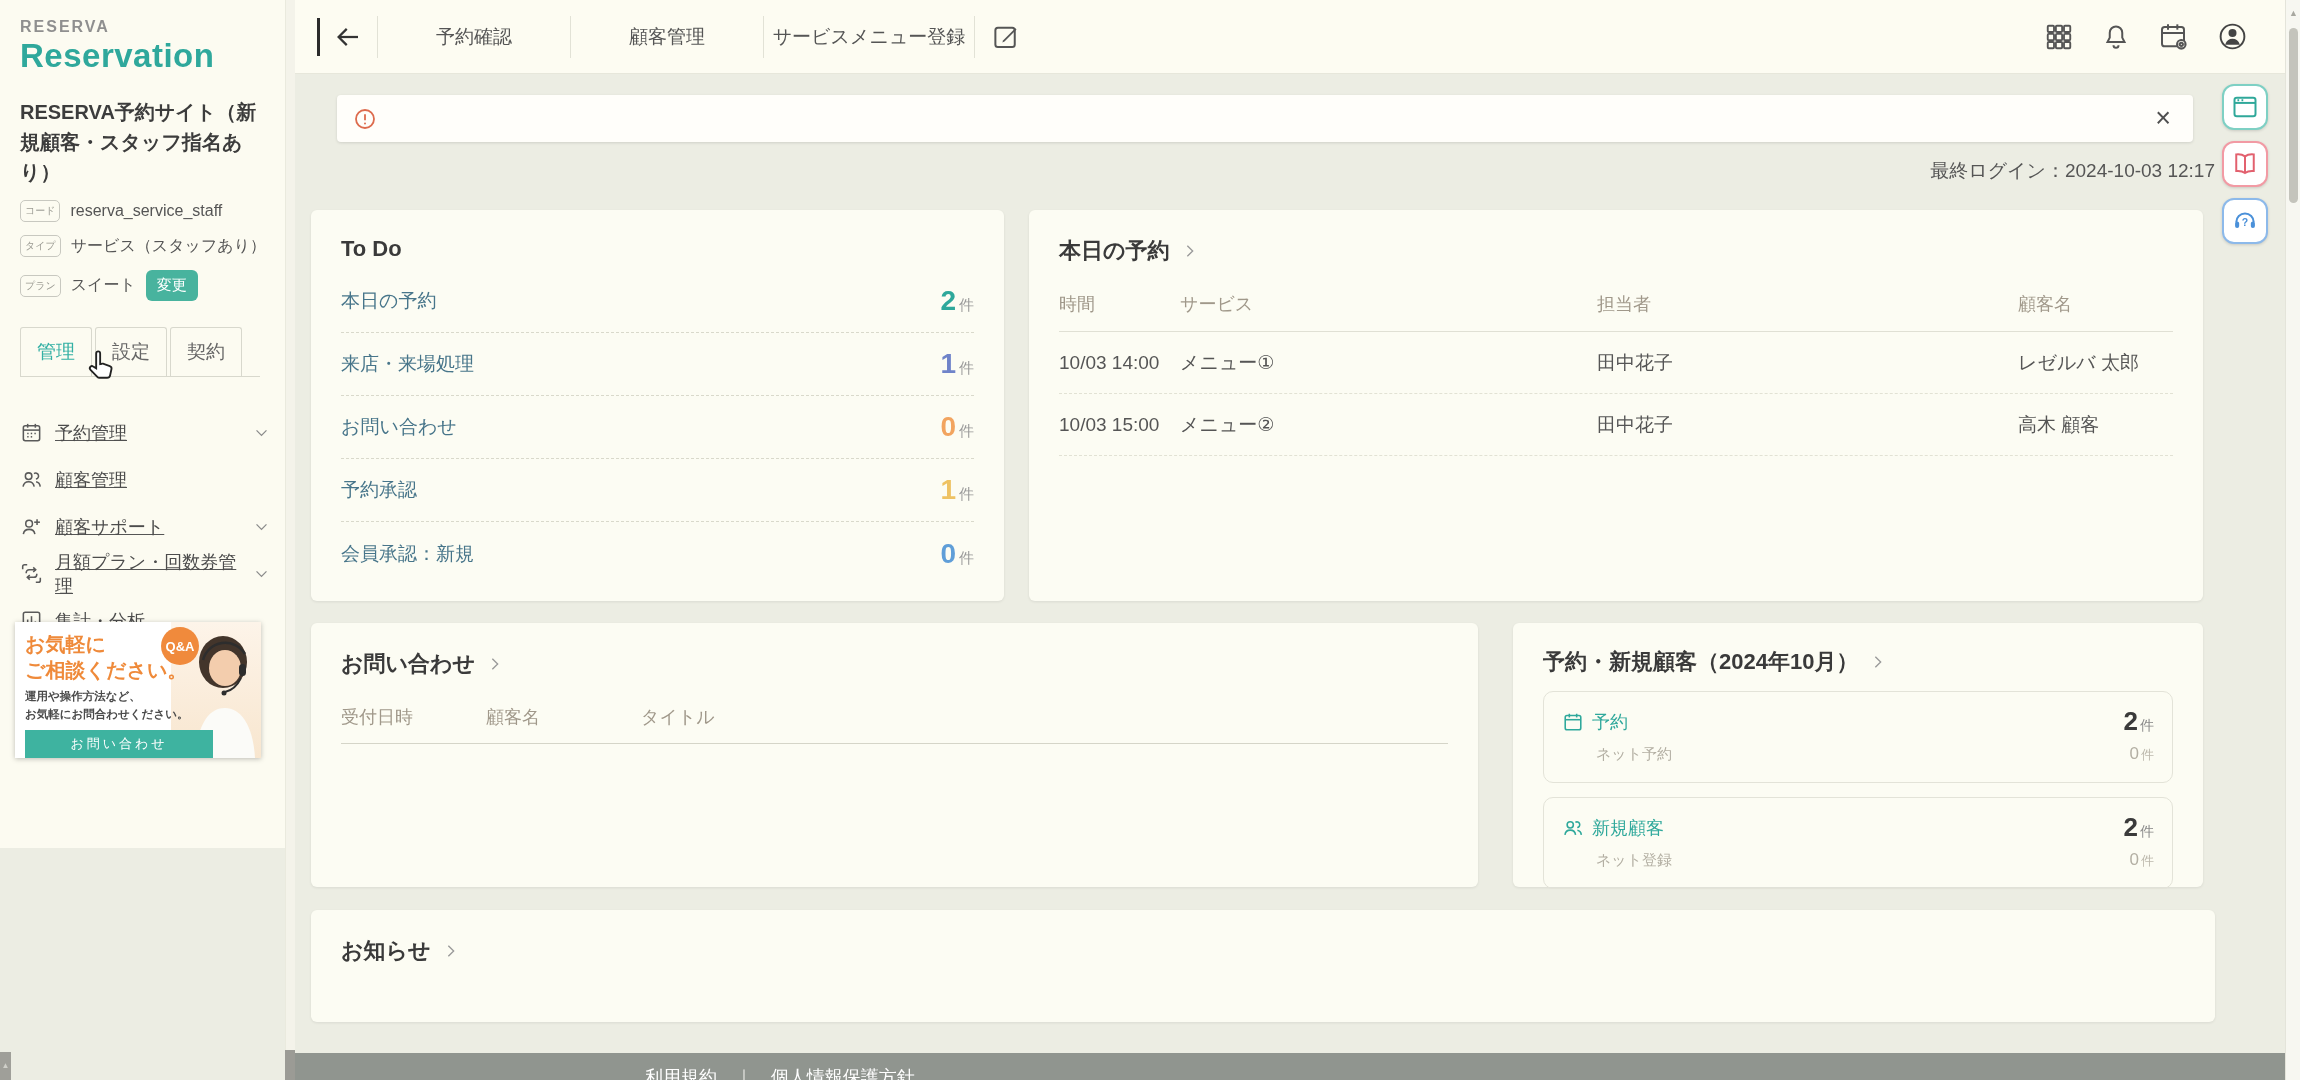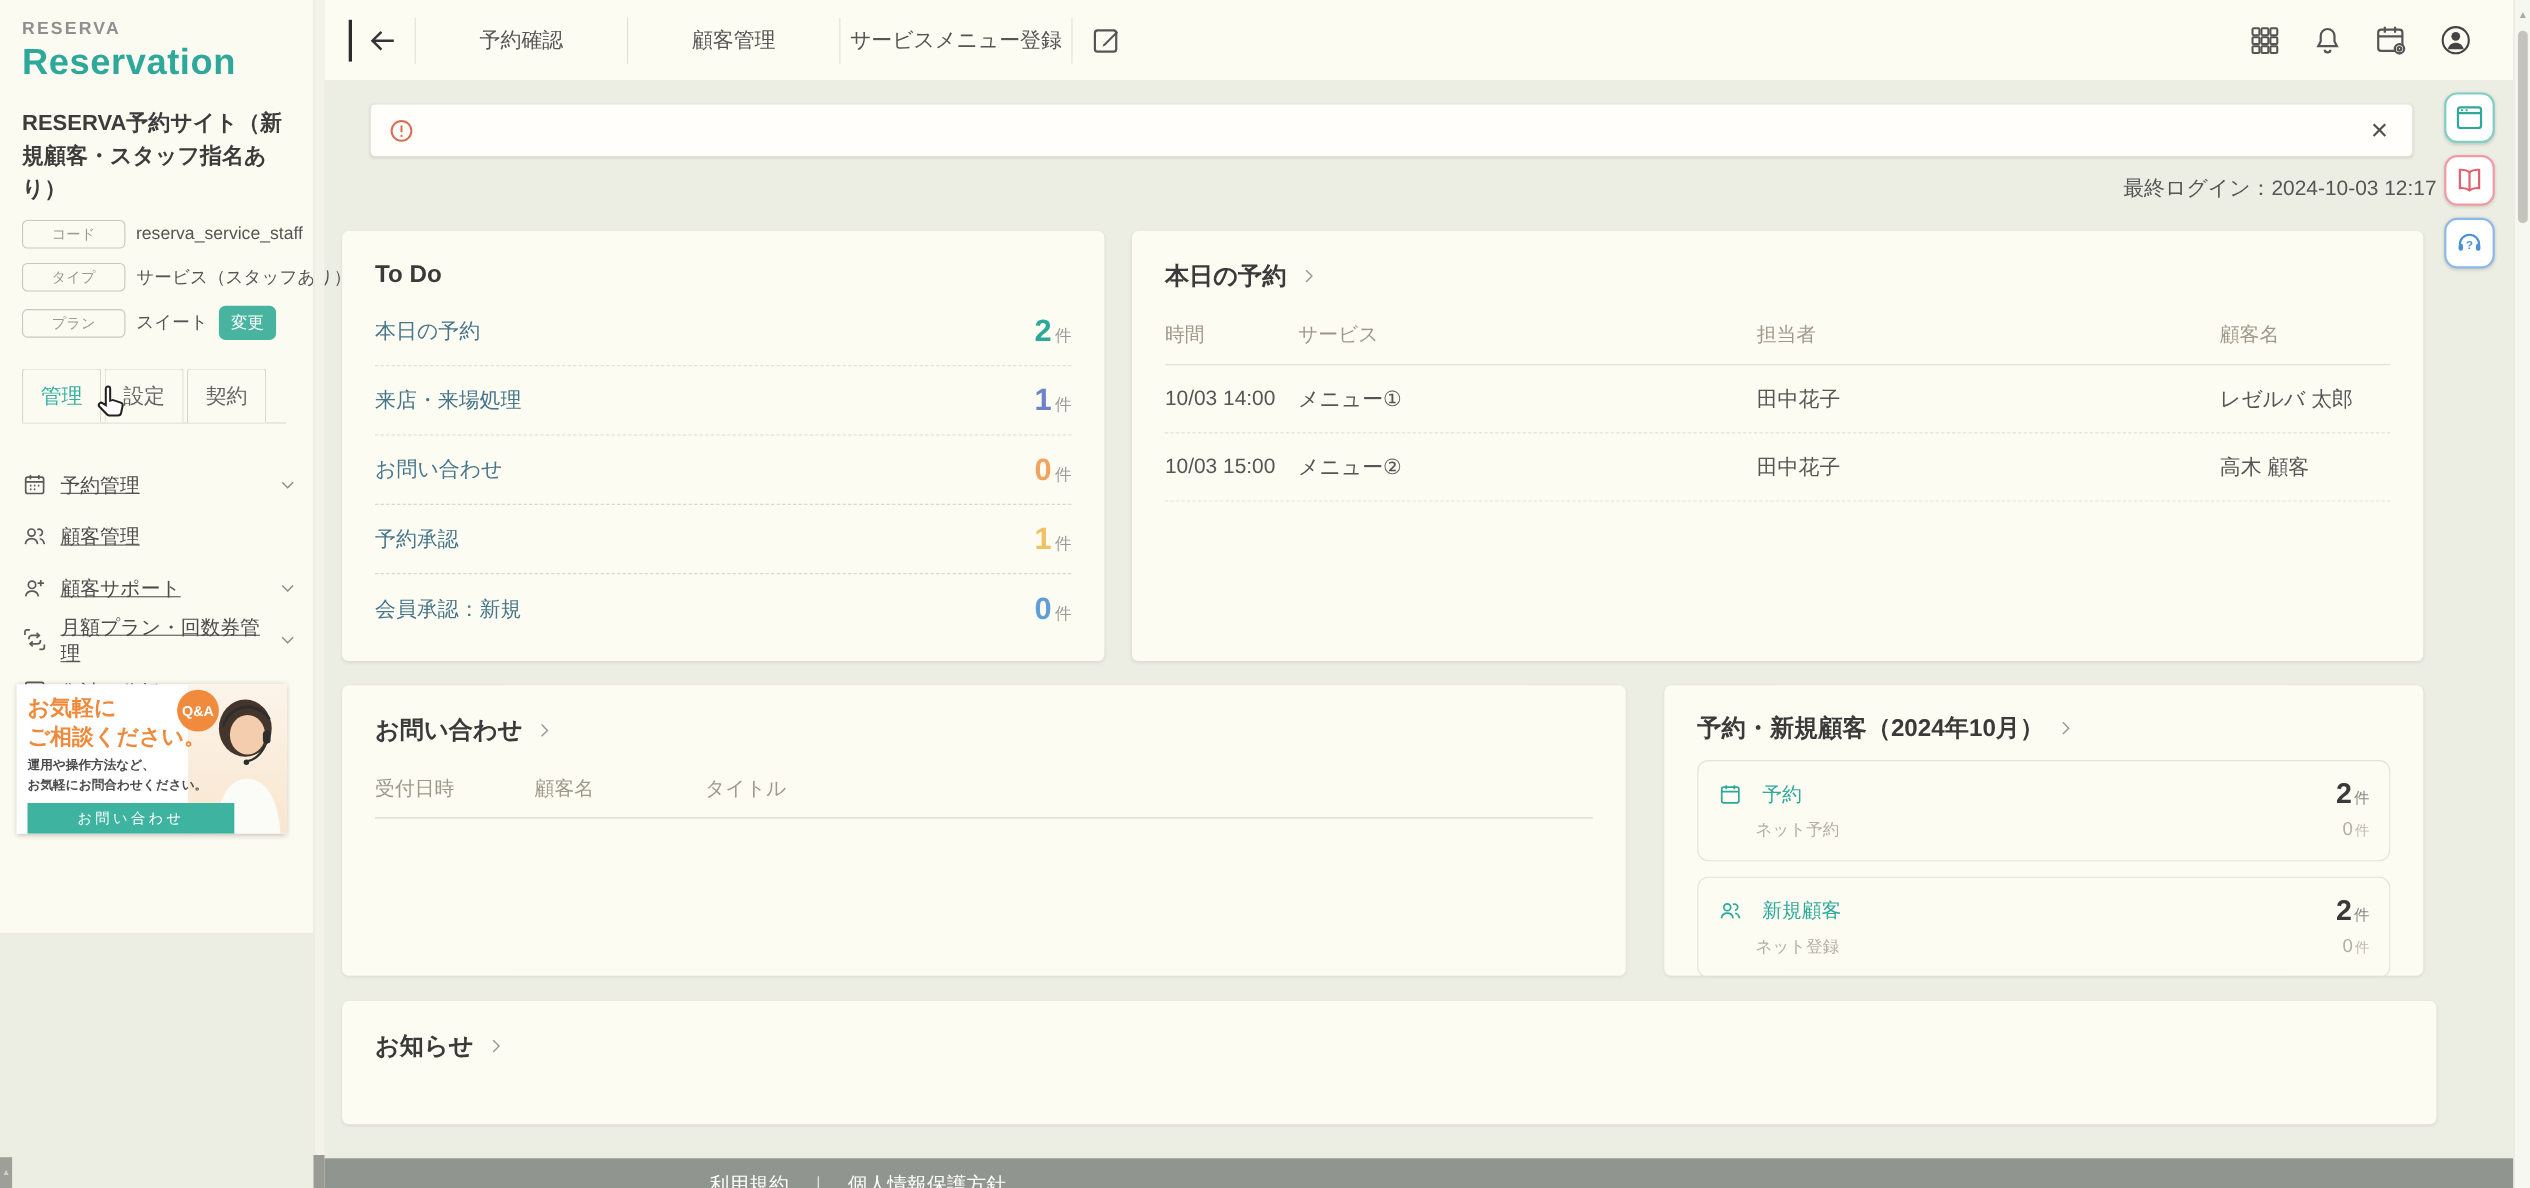--- a/index.html
+++ b/index.html
@@ -6,21 +6,21 @@
   html,body { width:2300px; height:1080px; overflow:hidden; }
   body { position:relative; background:#ecede3; font-family:"Liberation Sans","DejaVu Sans",sans-serif; color:#555; }
   svg { display:block; }
 
   
   .sidebar { position:absolute; left:0; top:0; width:285px; height:848px; background:#fcfbf1; padding:18px 18px 0 20px; z-index:2; }
   .logo-brand { font-size:16px; font-weight:bold; letter-spacing:2px; color:#8f8f8f; }
   .logo-product { font-size:33px; font-weight:bold; color:#2fa89c; letter-spacing:.5px; margin-top:1px; }
   .site-title { margin-top:22px; font-size:20px; font-weight:bold; color:#3c3c3c; line-height:1.5; width:252px; }
   .info-row { margin-top:13px; display:flex; align-items:center; gap:10px; }
-  .info-badge { border:1px solid #c8c8c0; border-radius:5px; padding:3px 26px; font-size:13px; color:#9a9a92; flex:none; }
+  .info-badge { border:1px solid #c8c8c0; border-radius:5px; padding:3px 4px; font-size:10px; color:#9a9a92; flex:none; }
   .info-value { font-size:16px; color:#555; white-space:nowrap; }
   .change-btn { background:#48b39e; color:#fff; font-size:15px; border:none; border-radius:6px; padding:6px 11px; cursor:pointer; }
   .tabs { margin-top:26px; display:flex; border-bottom:1px solid #d8d8cd; width:240px; }
   .tab { padding:11px 16px; font-size:19px; color:#666; border:1px solid #d8d8cd; border-bottom:none; border-radius:3px 3px 0 0; margin-right:3px; background:#fcfbf1; cursor:pointer; }
   .tab.active { color:#33b0a4; }
   .cursor-hand { position:absolute; left:84px; top:348px; z-index:6; }
   .menu { margin-top:32px;text-decoration:underline; }
   .menu-item { display:flex; align-items:center; height:47px; gap:12px; font-size:18px; color:#4c4c4c; width:250px; cursor:pointer; }
   .menu-chevron { margin-left:auto; }
   
@@ -67,21 +67,21 @@
   .todo-unit { font-size:15px; color:#999; margin-left:3px; font-weight:normal; }
   .today-table { margin-top:26px; }
   .t-head, .t-row { display:grid; grid-template-columns:121px 417px 421px 1fr; align-items:center; }
   .t-head { font-size:18px; color:#a0988a; padding-bottom:15px; border-bottom:1px solid #e0e0d4; }
   .t-row { height:62px; font-size:19px; color:#555; border-bottom:1px dashed #e2e2d4; }
   .row2 { display:flex; gap:35px; margin-top:22px; }
   .inquiry-card { width:1167px; height:264px; padding:26px 30px; }
   .i-head { display:grid; grid-template-columns:145px 155px 1fr; font-size:18px; color:#a0988a; margin-top:26px; padding-bottom:14px; border-bottom:1px solid #d5d5c8; }
   .status-card { width:690px; height:264px; padding:24px 30px; }
   .status-box { margin-top:14px; border:1px solid #e3e3d8; border-radius:10px; height:92px; padding:14px 18px; }
-  .status-main { display:flex; align-items:center; gap:18px; }
+  .status-main { display:flex; align-items:center; gap:8px; }
   .status-label { font-size:18px; color:#2ea89b; cursor:pointer; }
   .status-count { margin-left:auto; font-size:26px; font-weight:bold; color:#3a3a3a; }
   .unit-sm { font-size:14px; color:#888; font-weight:normal; margin-left:2px; }
   .status-sub { display:flex; align-items:center; margin-top:7px; padding-left:34px; font-size:15px; color:#b3afa3; }
   .status-sub-count { margin-left:auto; font-size:17px; color:#b3afa3; }
   .status-sub .unit-sm { color:#bdb9ad; font-size:13px; }
   .notice-card { margin-top:23px; height:112px; padding:26px 30px; }
 
   
   .float-btns { position:absolute; right:32px; top:84px; display:flex; flex-direction:column; gap:11px; z-index:6; }

